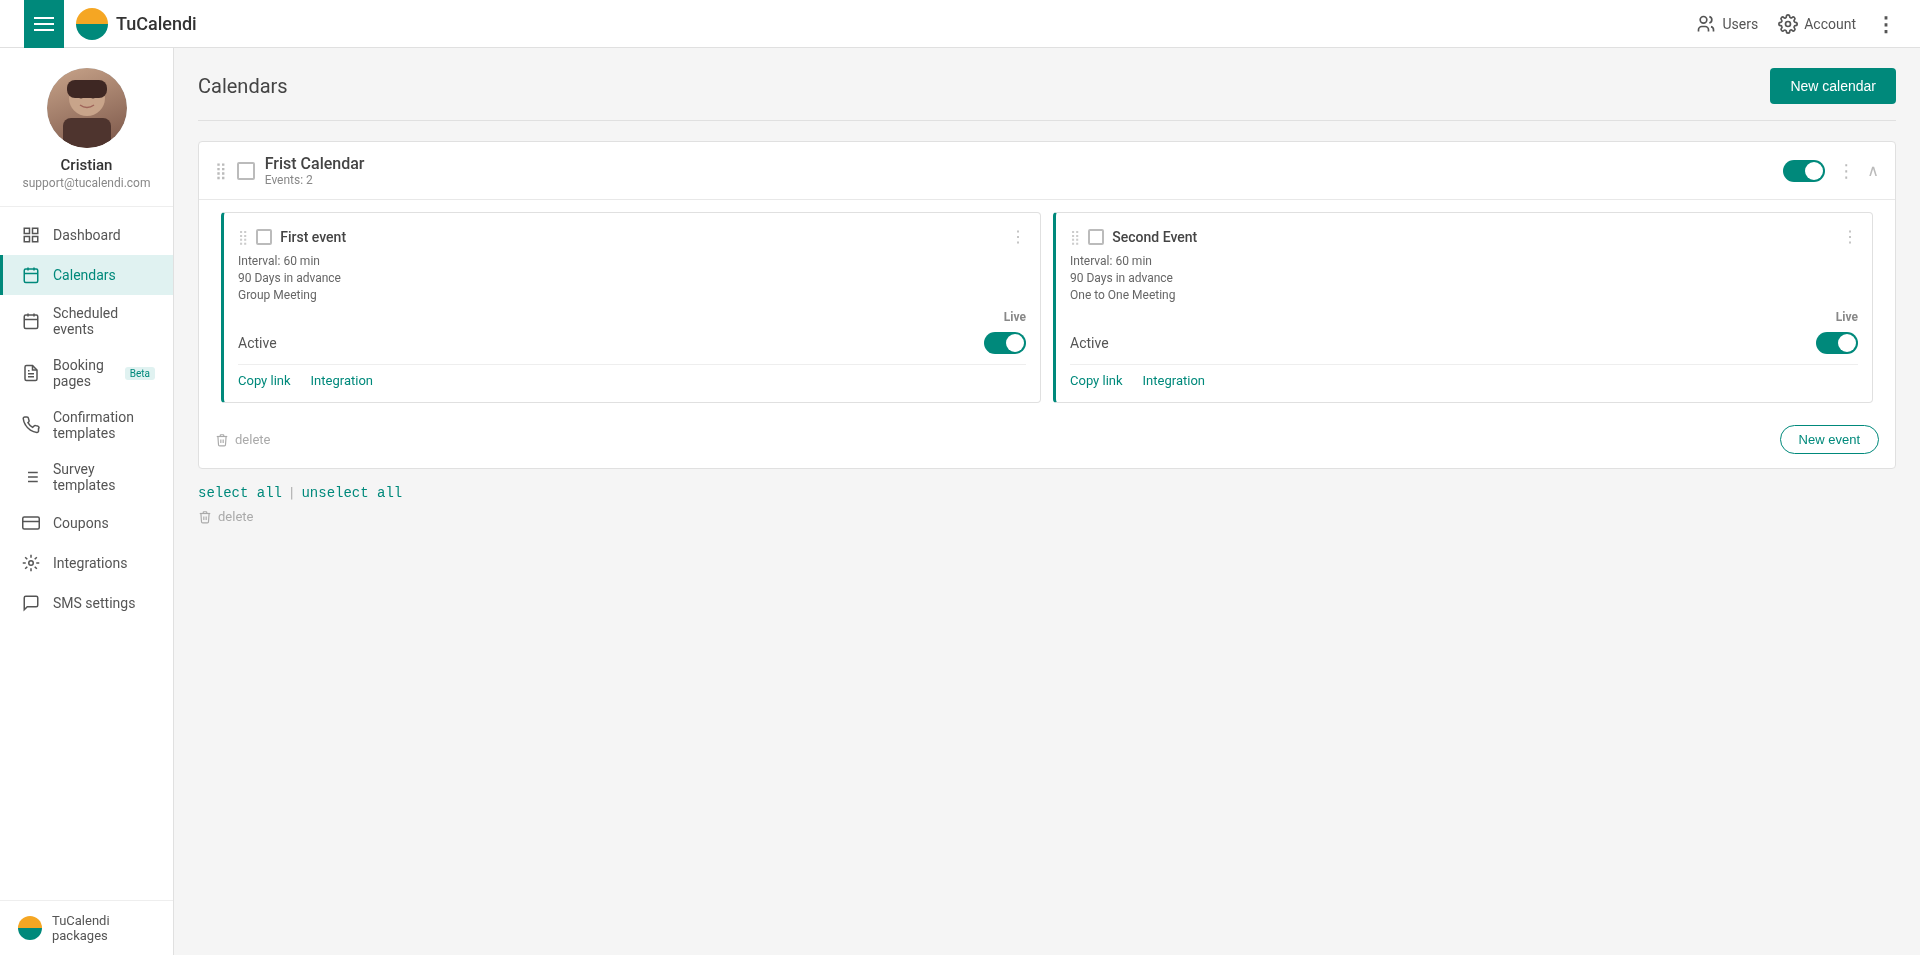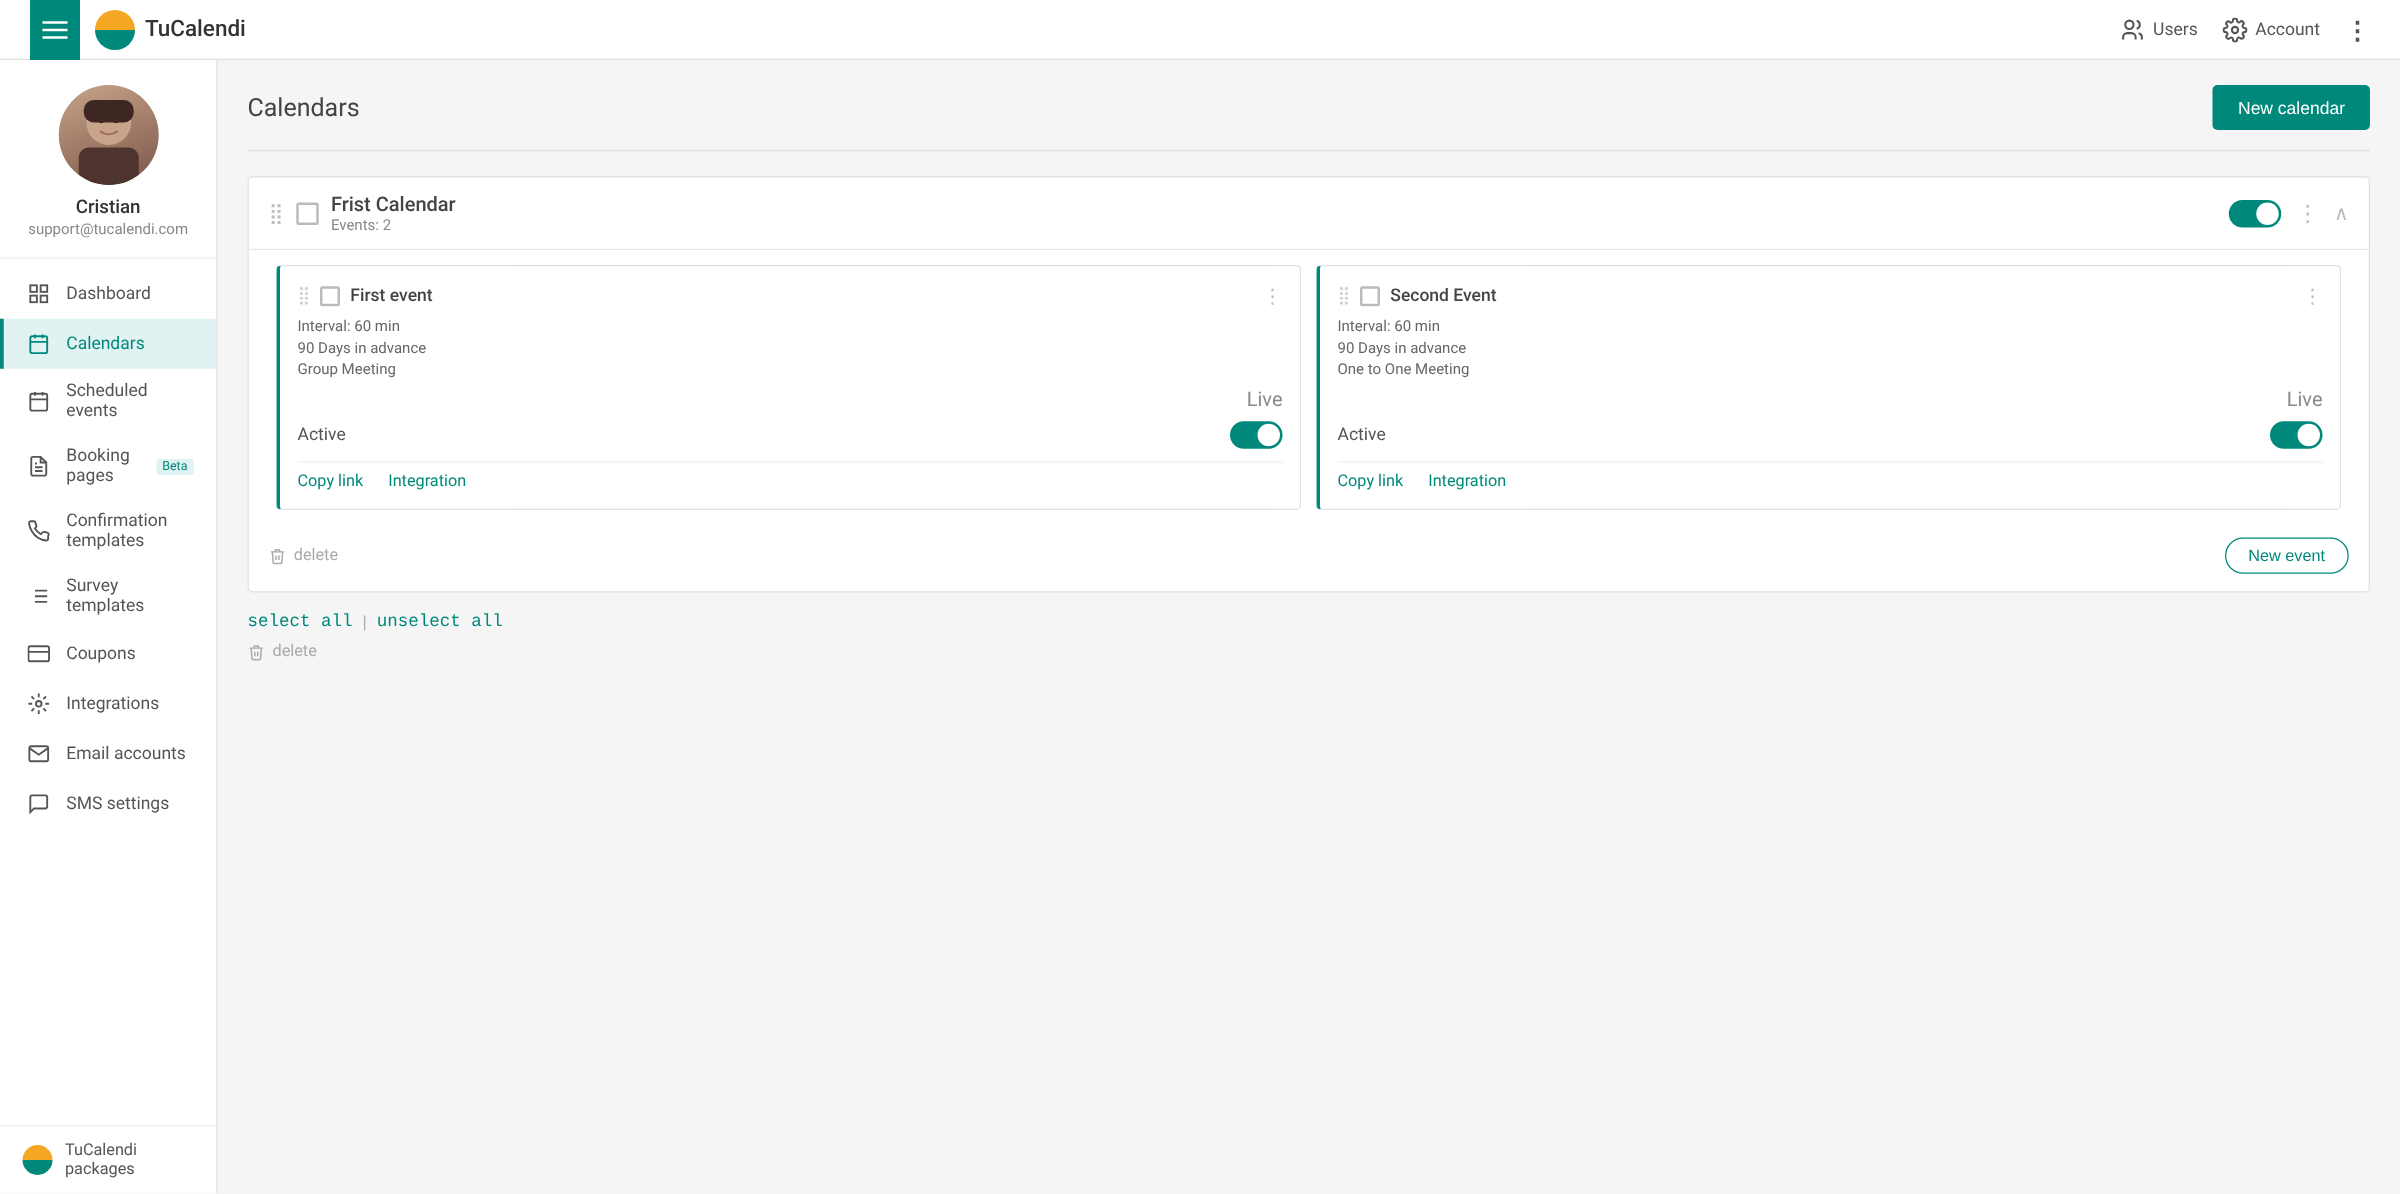--- a/index.html
+++ b/index.html
@@ -82,21 +82,21 @@
     
     .events-grid { display: grid; grid-template-columns: 1fr 1fr; gap: 0; padding: 0 16px 0; border-top: 1px solid #e8e8e8; }
     .event-card { border: 1px solid #e0e0e0; border-radius: 4px; padding: 14px; margin: 12px 6px; border-left: 3px solid #00897b; }
     .event-card-header { display: flex; align-items: center; gap: 8px; margin-bottom: 8px; }
     .event-drag { color: #ccc; font-size: 14px; }
     .event-checkbox { width: 16px; height: 16px; border: 2px solid #bbb; border-radius: 2px; flex-shrink: 0; }
     .event-name { font-size: 14px; color: #444; font-weight: 500; flex: 1; }
     .event-more { color: #bbb; cursor: pointer; font-size: 16px; margin-left: auto; }
     .event-detail { font-size: 12px; color: #666; margin-bottom: 3px; }
     .event-status-row { display: flex; align-items: center; justify-content: flex-end; margin: 8px 0; }
-    .live-badge { font-size: 16px; color: #888; }
+    .live-badge { font-size: 12px; color: #888; font-weight: bold; }
     .event-active-row { display: flex; align-items: center; justify-content: space-between; margin-bottom: 10px; }
     .event-active-label { font-size: 14px; color: #555; }
     .event-links { display: flex; gap: 20px; border-top: 1px solid #eee; padding-top: 8px; }
     .event-link { font-size: 13px; color: #00897b; cursor: pointer; text-decoration: none; }
 
     
     .calendar-footer { display: flex; align-items: center; justify-content: space-between; padding: 10px 16px 14px; }
     .delete-btn { display: flex; align-items: center; gap: 6px; color: #aaa; font-size: 13px; cursor: pointer; }
     .btn-new-event { border: 1px solid #00897b; color: #00897b; background: #fff; border-radius: 20px; padding: 6px 18px; font-size: 13px; cursor: pointer; }
 
@@ -254,29 +254,20 @@
       <div class="nav-item">
         <span class="nav-icon">
           <svg width="18" height="18" viewBox="0 0 24 24" fill="none" stroke="currentColor" stroke-width="2">
             <circle cx="12" cy="12" r="3"></circle>
               <path d="M12 1v4M12 19v4M4.22 4.22l2.83 2.83M16.95 16.95l2.83 2.83M1 12h4M19 12h4M4.22 19.78l2.83-2.83M16.95 7.05l2.83-2.83"></path>
           </svg>
         </span>
         <span>Integrations</span>
       </div>
 
-      <div class="nav-item">
-        <span class="nav-icon">
-          <svg width="18" height="18" viewBox="0 0 24 24" fill="none" stroke="currentColor" stroke-width="2">
-            <path d="M4 4h16c1.1 0 2 .9 2 2v12c0 1.1-.9 2-2 2H4c-1.1 0-2-.9-2-2V6c0-1.1.9-2 2-2z"></path>
-            <polyline points="22,6 12,13 2,6"></polyline>
-          </svg>
-        </span>
-        <span>Email accounts</span>
-      </div>
 
       <div class="nav-item">
         <span class="nav-icon">
           <svg width="18" height="18" viewBox="0 0 24 24" fill="none" stroke="currentColor" stroke-width="2">
             <path d="M21 15a2 2 0 0 1-2 2H7l-4 4V5a2 2 0 0 1 2-2h14a2 2 0 0 1 2 2z"></path>
           </svg>
         </span>
         <span>SMS settings</span>
       </div>
     </nav>

